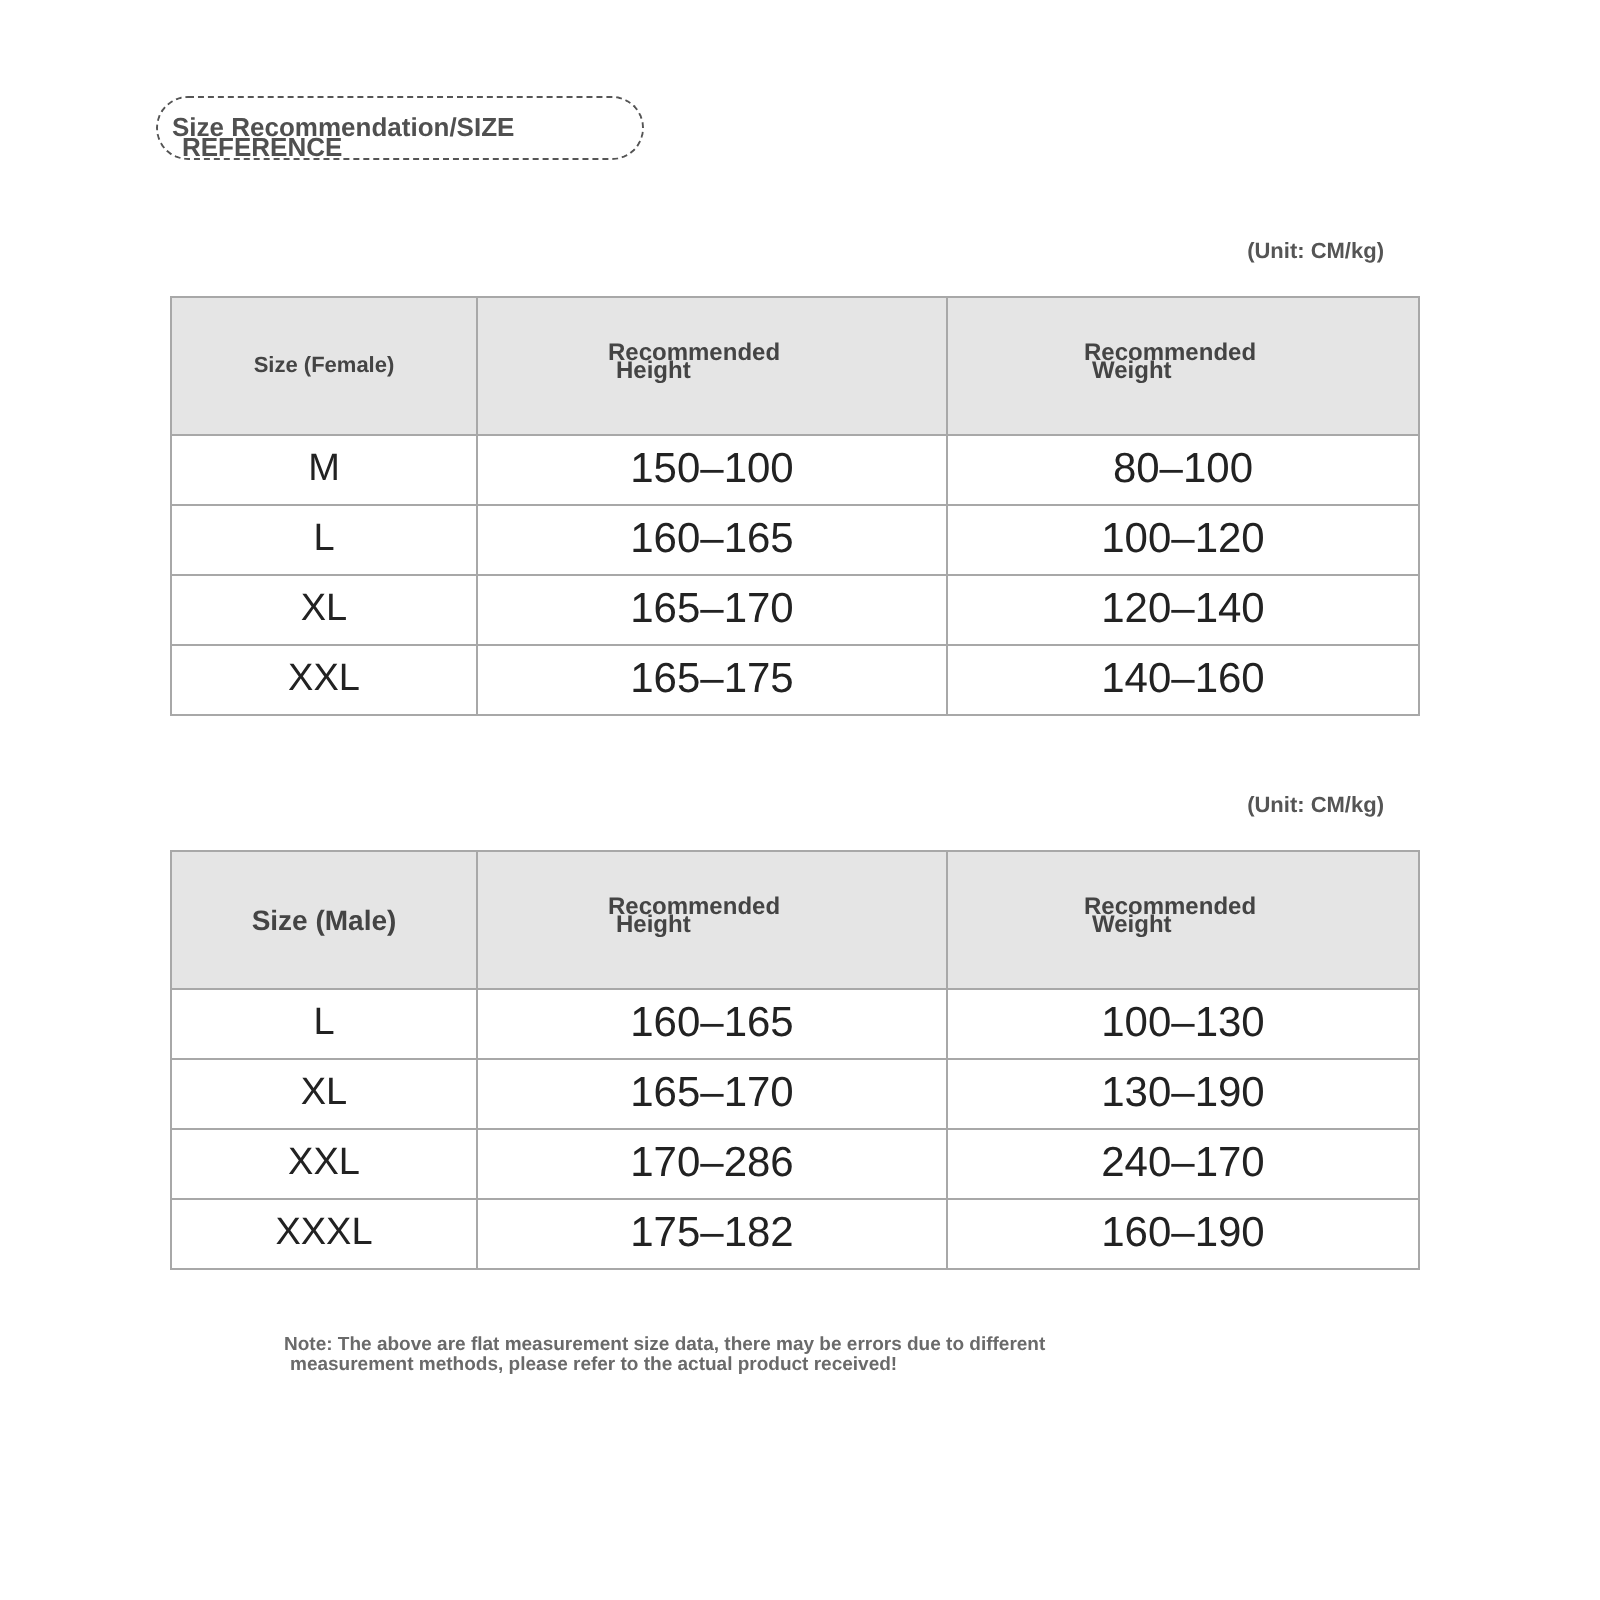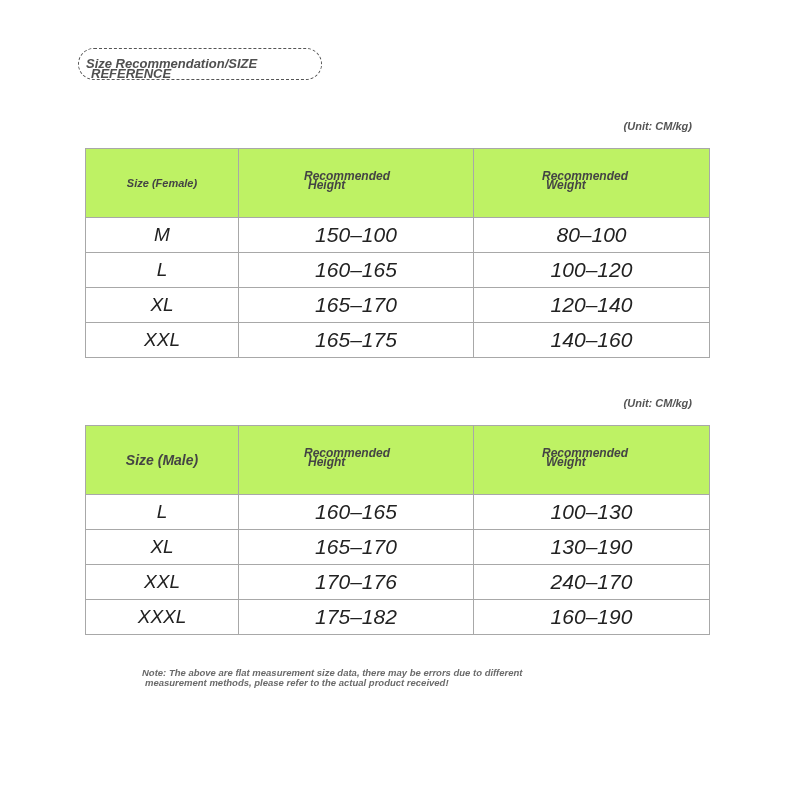--- a/index.html
+++ b/index.html
@@ -2,21 +2,21 @@
 <html><head>
   <meta charset="utf-8">
   <style>
     html, body {
       margin: 0; padding: 0;
       width: 800px; height: 800px;
       background: #ffffff;
       overflow: hidden;
       font-family: "Liberation Sans", sans-serif;
     }
-    .page { position: relative; width: 800px; height: 616px; font-style: italic; }
+    .page { position: relative; width: 800px; height: 616px; }
 
     .title-pill {
       position: absolute;
       left: 78px; top: 48px;
       width: 244px; height: 32px;
       border: 1.5px dashed #555;
       border-radius: 16px;
       box-sizing: border-box;
     }
     .title-line1, .title-line2 {
@@ -54,21 +54,21 @@
     .size-table td, .size-table th {
       border: 1px solid #a8a8a8;
       padding: 0;
       text-align: center;
       vertical-align: middle;
     }
     .size-table col.c1 { width: 153px; }
     .size-table col.c2 { width: 235px; }
     .size-table col.c3 { width: 236px; }
     .size-table th {
-      background: #bef264;
+      background: #e5e5e5;
       height: 68px;
       color: #444;
       font-weight: bold;
     }
     .th-size { font-size: 11px; }
     .th-size.male { font-size: 14px; }
     .th-rec {
       position: relative;
       text-align: left !important;
     }
@@ -182,21 +182,21 @@
       <td>160–165</td>
       <td>100–130</td>
     </tr>
     <tr>
       <td class="sz">XL</td>
       <td>165–170</td>
       <td>130–190</td>
     </tr>
     <tr>
       <td class="sz">XXL</td>
-      <td>170–176</td>
+      <td>170–286</td>
       <td>240–170</td>
     </tr>
     <tr>
       <td class="sz">XXXL</td>
       <td>175–182</td>
       <td>160–190</td>
     </tr>
   </tbody>
     </table>
 

